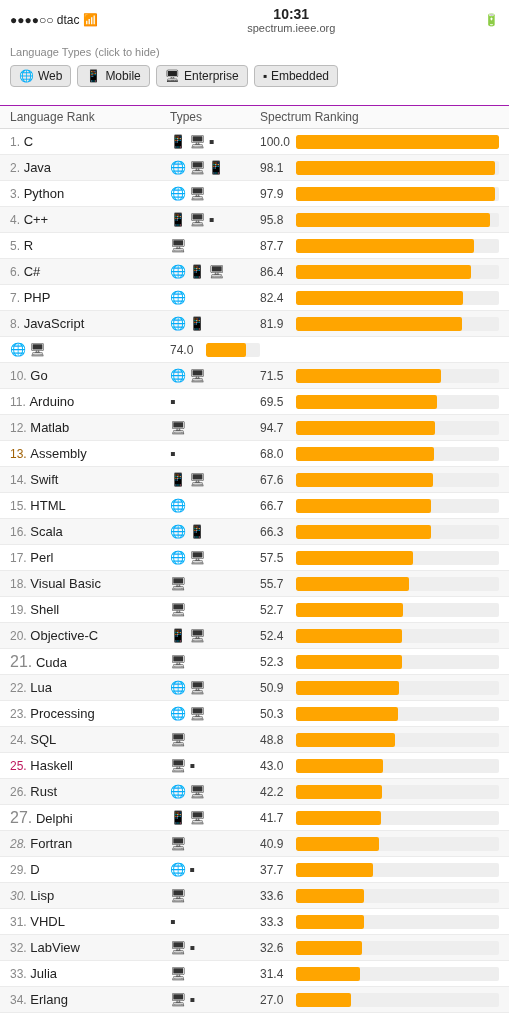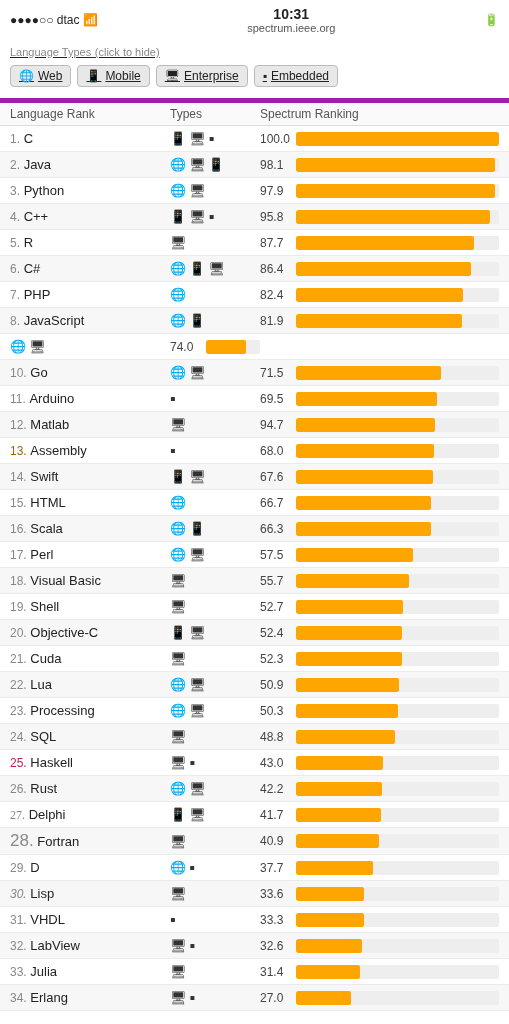--- a/index.html
+++ b/index.html
@@ -21,23 +21,22 @@
       padding: 6px 10px 2px 10px;
       font-size: 12px;
       font-weight: 500;
     }
     .status-left { display: flex; align-items: center; gap: 4px; }
     .status-center { text-align: center; font-size: 13px; }
     .status-right { font-size: 12px; }
 
     
     .lang-types-section {
-      padding: 8px 10px 11px;
-      border-bottom: 5px solid #a21caf;
-      text-decoration: underline;
+      padding: 8px 10px 18px;
+      border-bottom: 1px solid #a21caf;
     }
     .lang-types-title {
       font-weight: bold;
       font-size: 13px;
       margin-bottom: 6px;
     }
     .lang-types-title span {
       font-weight: normal;
       font-size: 11px;
       color: #888;
@@ -417,21 +416,21 @@
         <span style="font-size: 13px;">🖥</span>
       </div>
       <div class="bar-cell">
         <span class="bar-label">52.4</span>
         <div class="bar-wrap">
           <div class="bar-fill" style="width: 52.4%;"></div>
         </div>
       </div>
     </div>
     <div class="lang-row">
-      <div><span style="color:#888;font-size:12px;text-align:right;">21.</span> <span class="lang-name">Cuda</span></div>
+      <div><span style="color:#888;font-size:16px;text-align:right;">21.</span> <span class="lang-name">Cuda</span></div>
       <div class="lang-icons">
         <span style="font-size: 13px;">🖥</span>
       </div>
       <div class="bar-cell">
         <span class="bar-label">52.3</span>
         <div class="bar-wrap">
           <div class="bar-fill" style="width: 52.3%;"></div>
         </div>
       </div>
     </div>
@@ -493,34 +492,34 @@
         <span style="font-size: 13px;">🖥</span>
       </div>
       <div class="bar-cell">
         <span class="bar-label">42.2</span>
         <div class="bar-wrap">
           <div class="bar-fill" style="width: 42.2%;"></div>
         </div>
       </div>
     </div>
     <div class="lang-row">
-      <div><span style="color:#888;font-size:12px;font-family:Liberation Serif, serif;">27.</span> <span class="lang-name">Delphi</span></div>
+      <div><span style="color:#888;font-size:16px;">27.</span> <span class="lang-name">Delphi</span></div>
       <div class="lang-icons">
         <span style="font-size: 13px;">📱</span>
         <span style="font-size: 13px;">🖥</span>
       </div>
       <div class="bar-cell">
         <span class="bar-label">41.7</span>
         <div class="bar-wrap">
           <div class="bar-fill" style="width: 41.7%;"></div>
         </div>
       </div>
     </div>
     <div class="lang-row">
-      <div><span style="color:#888;font-size:17px;">28.</span> <span class="lang-name">Fortran</span></div>
+      <div><span style="color:#888;font-size:12px;font-style:italic;">28.</span> <span class="lang-name">Fortran</span></div>
       <div class="lang-icons">
         <span style="font-size: 13px;">🖥</span>
       </div>
       <div class="bar-cell">
         <span class="bar-label">40.9</span>
         <div class="bar-wrap">
           <div class="bar-fill" style="width: 40.9%;"></div>
         </div>
       </div>
     </div>

